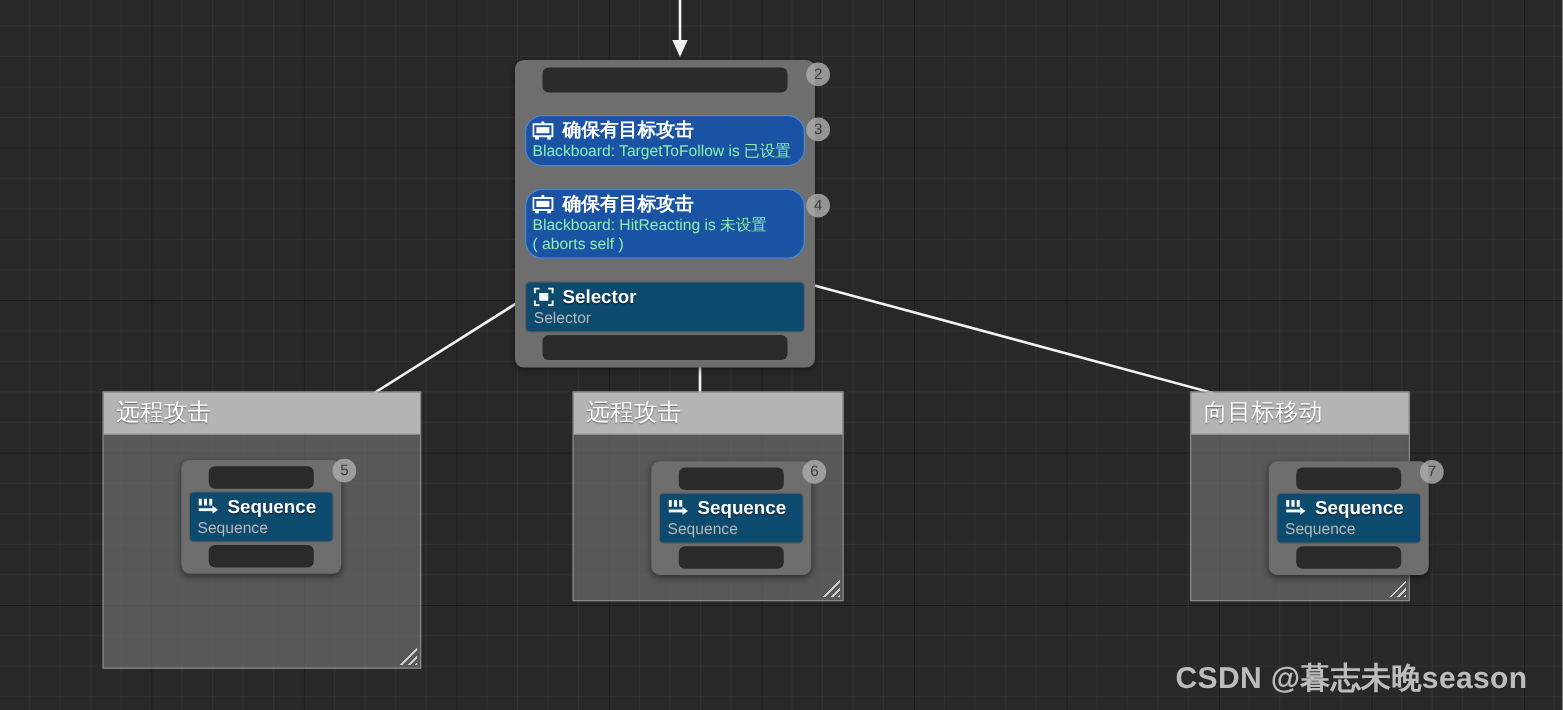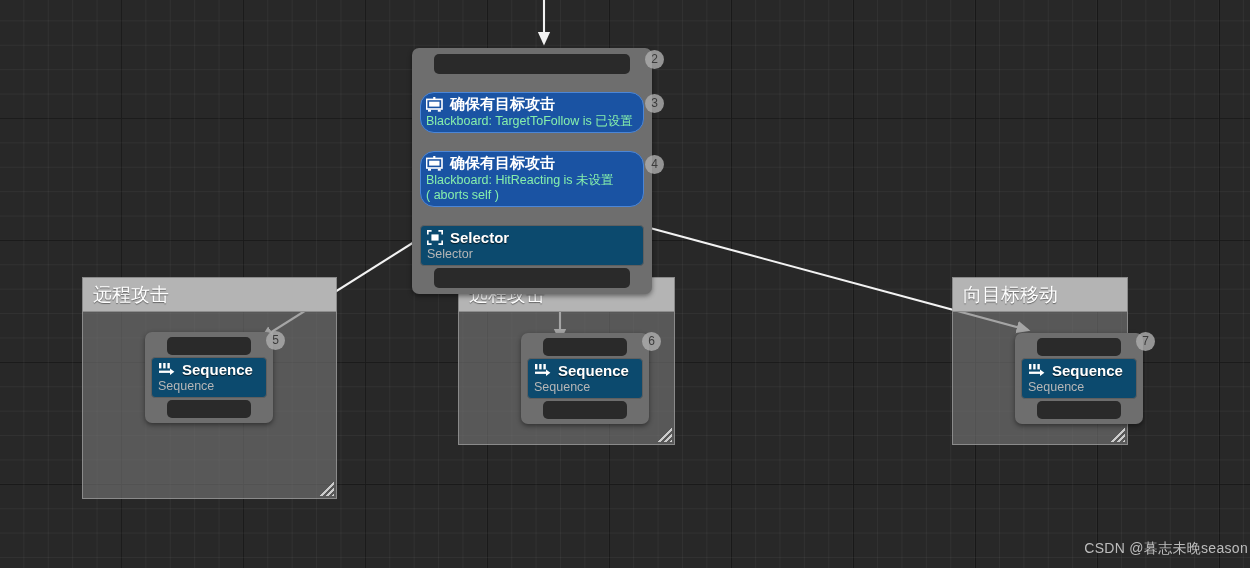--- a/index.html
+++ b/index.html
@@ -28,20 +28,21 @@
     overflow: hidden;
   }
 
   #edges { position: absolute; left: 0; top: 0; width: 1250px; height: 568px; pointer-events: none; }
 
   
   .comment {
     position: absolute;
     background: rgba(118,118,118,0.62);
     border: 1px solid rgba(180,180,180,0.55);
+    margin-top: 36px;
   }
   .comment-title {
     height: 34px;
     background: #b4b4b4;
     border-bottom: 1px solid #8d8d8d;
     color: #ffffff;
     font-size: 19px;
     line-height: 34px;
     padding-left: 10px;
     white-space: nowrap;
@@ -124,26 +125,27 @@
     color: #3c3c3c;
     font-size: 12px;
     line-height: 19px;
     text-align: center;
     font-weight: normal;
   }
 
   
   #watermark {
     position: absolute;
-    right: 2px; bottom: 10px;
+    right: 28px; bottom: 10px;
     color: #c9c9c9;
-    font-size: 14px;
+    font-size: 24px;
     letter-spacing: .3px;
     opacity: .92;
     white-space: nowrap;
+    font-weight: bold;
   }
 </style>
 </head>
 <body>
 
 <div id="canvas">
 
   <svg id="edges" viewBox="0 0 1250 568" xmlns="http://www.w3.org/2000/svg">
     <defs>
       <marker id="arrowhead" markerWidth="7" markerHeight="7" refX="5.4" refY="3.2" orient="auto" markerUnits="strokeWidth">

